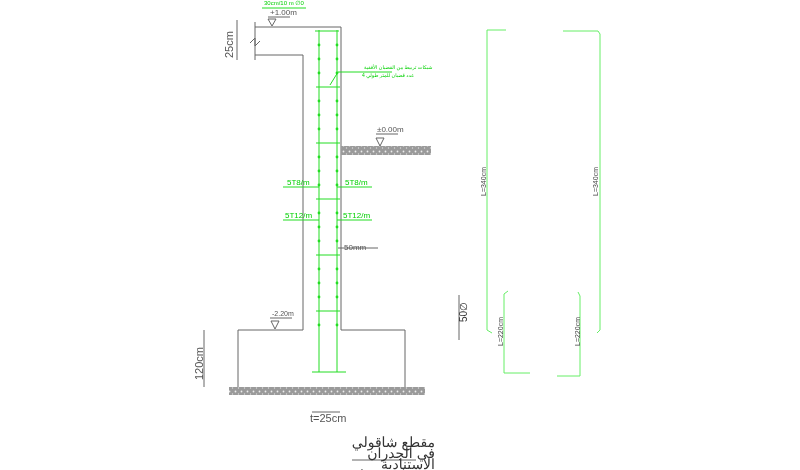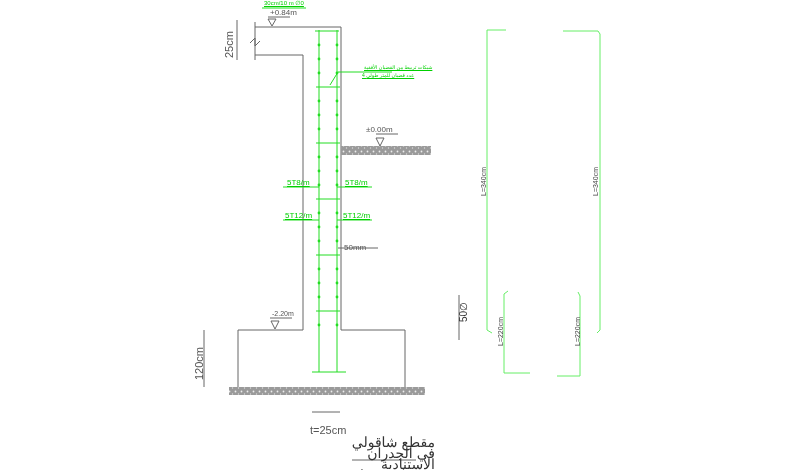--- a/index.html
+++ b/index.html
@@ -1,19 +1,19 @@
 <!DOCTYPE html>
 <html><head>
 <meta charset="utf-8">
 <style>
   html,body{margin:0;padding:0;background:#ffffff;}
   body{width:800px;height:470px;position:relative;overflow:hidden;font-family:"Liberation Sans",sans-serif;}
   svg{position:absolute;left:0;top:0;}
   .lbl{position:absolute;font-size:8px;white-space:nowrap;color:#555;}
-  .g{color:#00d000;text-decoration:underline;}
+  .g{color:#00d000;}
   .vert{transform-origin:left top;transform:rotate(-90deg);}
 </style>
 </head>
 <body>
 
 <svg width="800" height="470">
   <defs>
     <pattern id="hatch" width="6" height="6" patternUnits="userSpaceOnUse">
       <rect width="6" height="6" fill="#9a9a9a"></rect>
       <circle cx="1.5" cy="1.5" r="0.9" fill="#ececec"></circle>
@@ -107,27 +107,27 @@
   </g>
 
   <g stroke="#66ee66" stroke-width="1" fill="none">
     <polyline points="506,30 487,30 487,330 492,333"></polyline>
     <polyline points="563,31 598,31 600,34 600,330 597,333"></polyline>
     <polyline points="508,291 504,294 504,373 530,373"></polyline>
     <polyline points="557,376 580,376 580,296 578,292"></polyline>
   </g>
 </svg>
 
-<span class="lbl" style="left:270px;top:8px;">+0.84m</span>
-<span class="lbl" style="left:366px;top:125px;">±0.00m</span>
+<span class="lbl" style="left:270px;top:8px;">+1.00m</span>
+<span class="lbl" style="left:377px;top:125px;">±0.00m</span>
 <span class="lbl" style="left:272px;top:310px;font-size:7px;">-2.20m</span>
 
 <span class="lbl vert" style="left:223px;top:58px;font-size:11px;">25cm</span>
 <span class="lbl vert" style="left:193px;top:380px;font-size:11px;">120cm</span>
-<span class="lbl" style="left:310px;top:424px;font-size:11px;">t=25cm</span>
+<span class="lbl" style="left:310px;top:412px;font-size:11px;">t=25cm</span>
 <span class="lbl" style="left:344px;top:243px;">50mm</span>
 <span class="lbl vert" style="left:458px;top:322px;font-size:10px;color:#333;">50∅</span>
 
 <span class="lbl g" style="left:264px;top:-1px;font-size:6px;">30cm/10 m ∅0</span>
 <span class="lbl g" style="left:364px;top:64px;font-size:5px;">شبكات تربيط من القضبان الأفقية</span>
 <span class="lbl g" style="left:362px;top:72px;font-size:5px;">4 عدد قضبان للمتر طولي</span>
 <span class="lbl g" style="left:287px;top:178px;">5T8/m</span>
 <span class="lbl g" style="left:345px;top:178px;">5T8/m</span>
 <span class="lbl g" style="left:285px;top:211px;">5T12/m</span>
 <span class="lbl g" style="left:343px;top:211px;">5T12/m</span>

